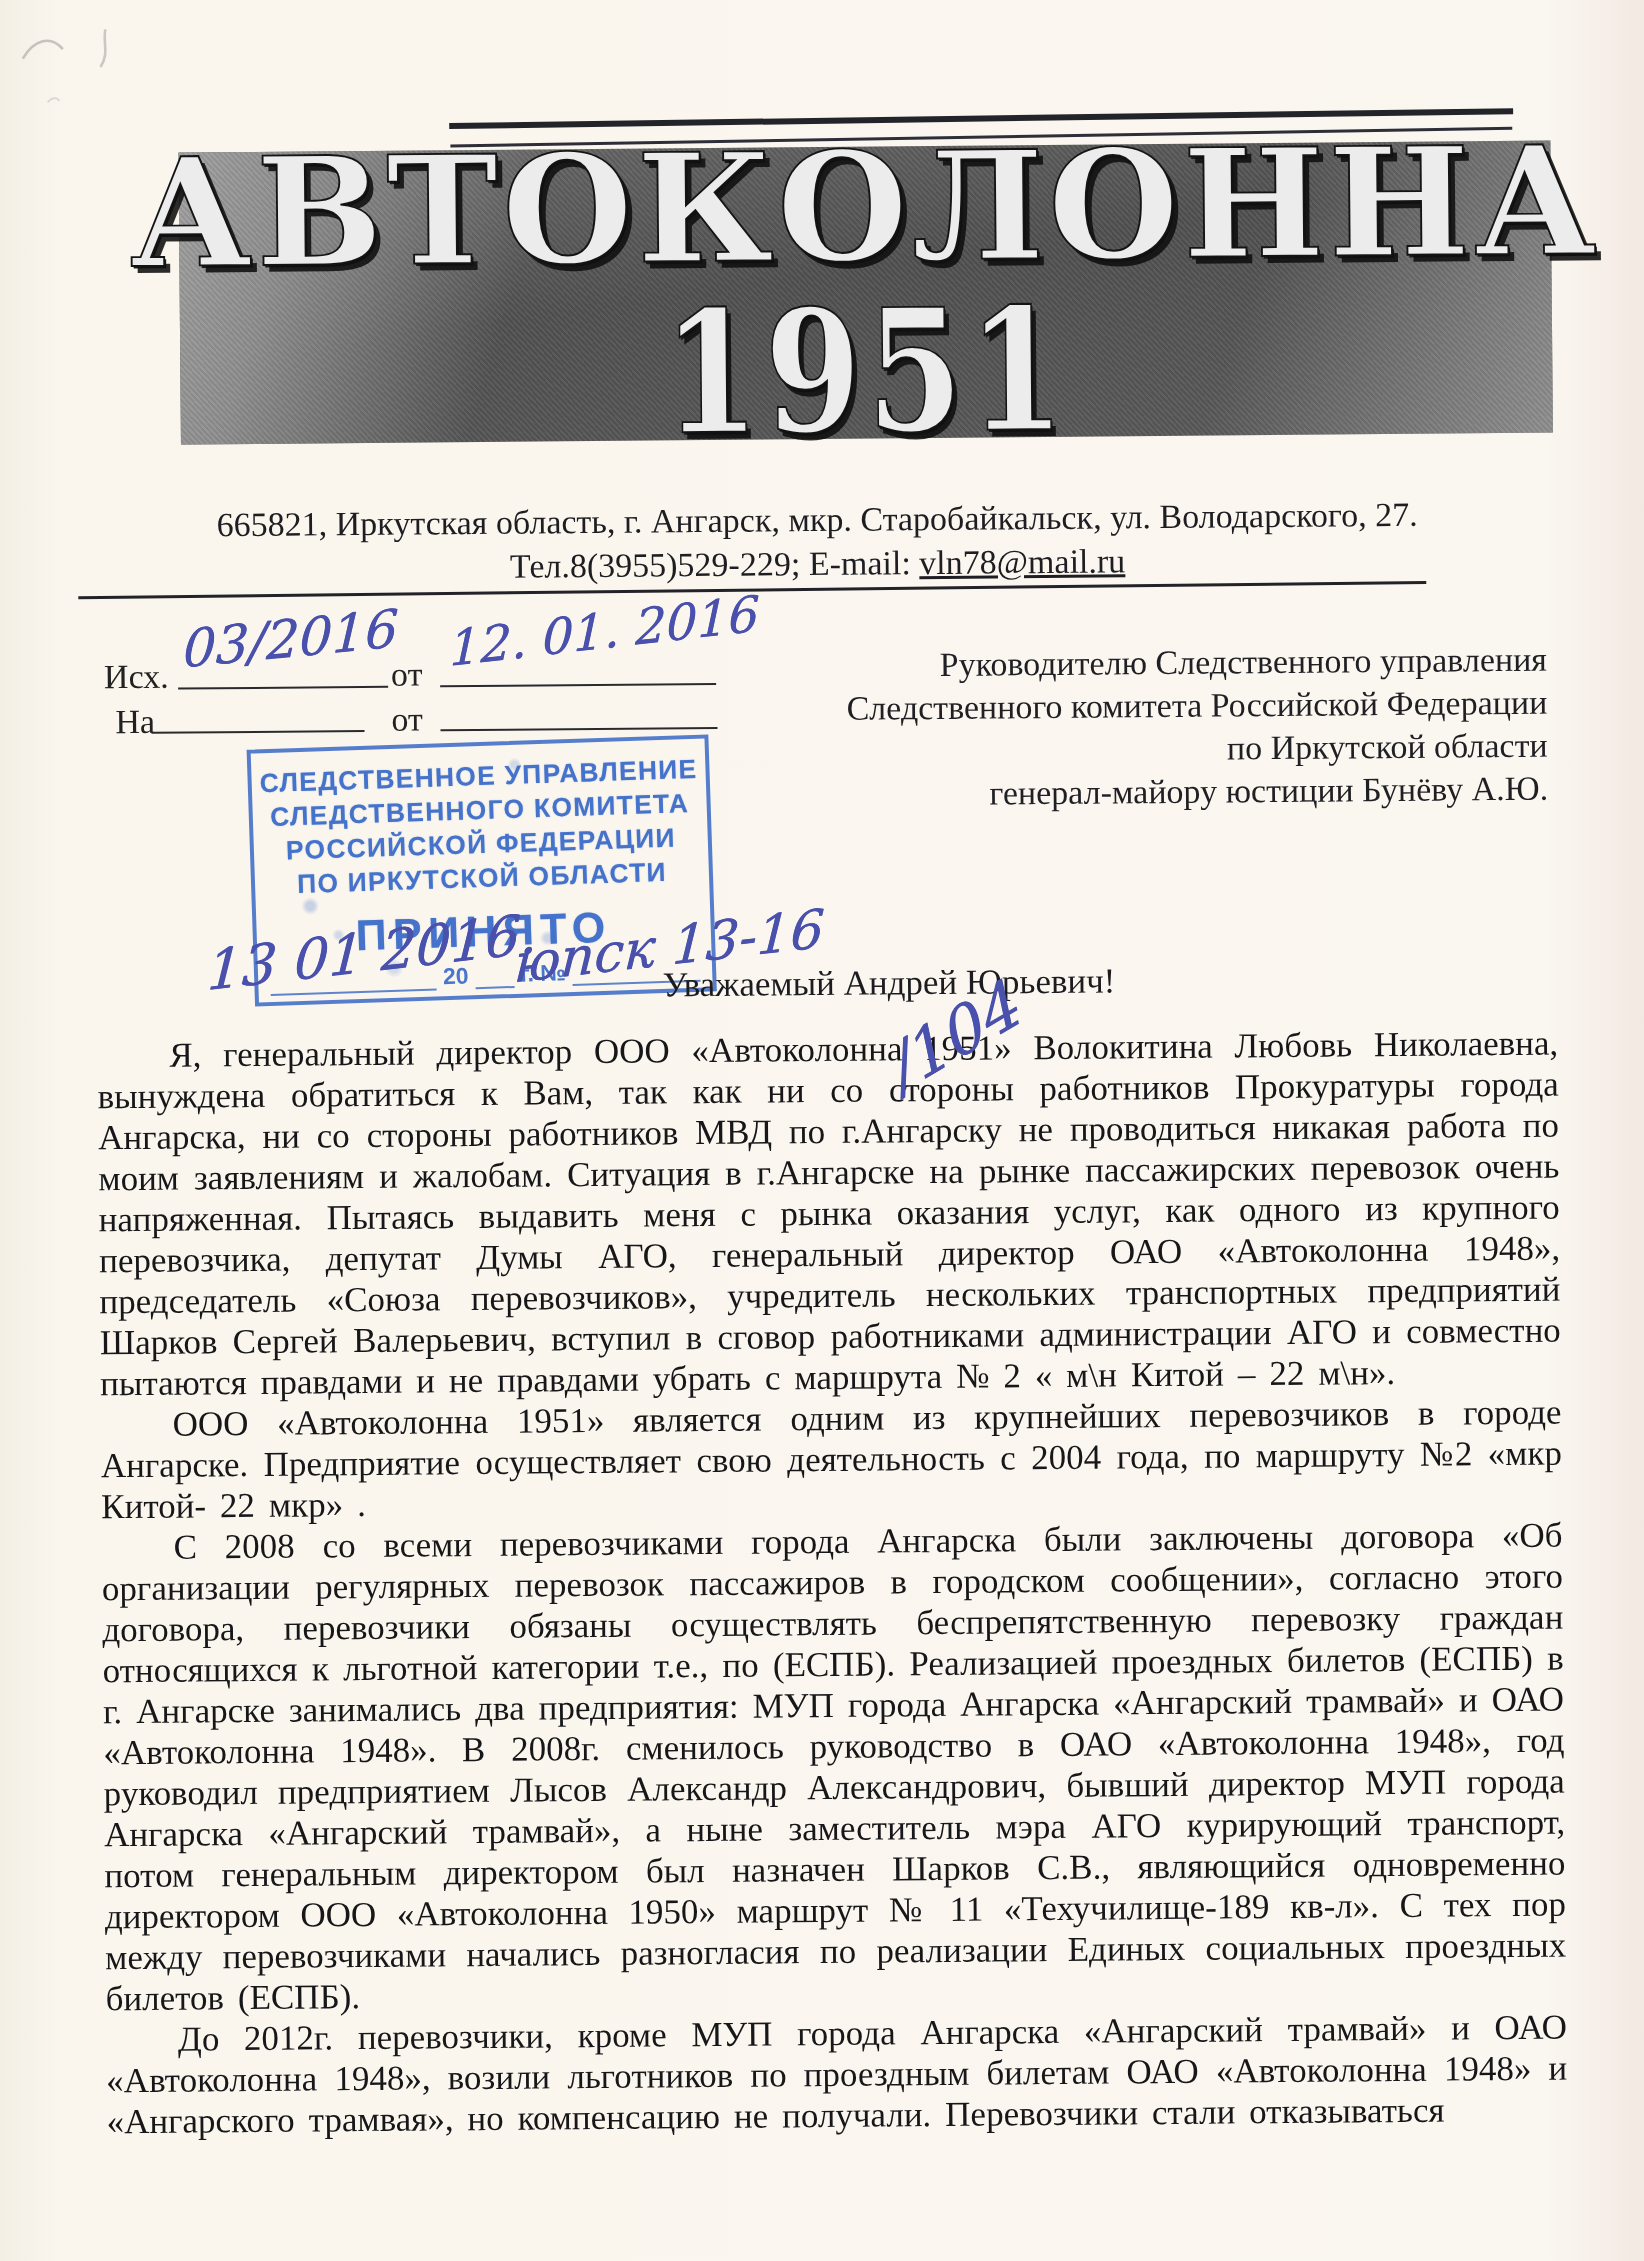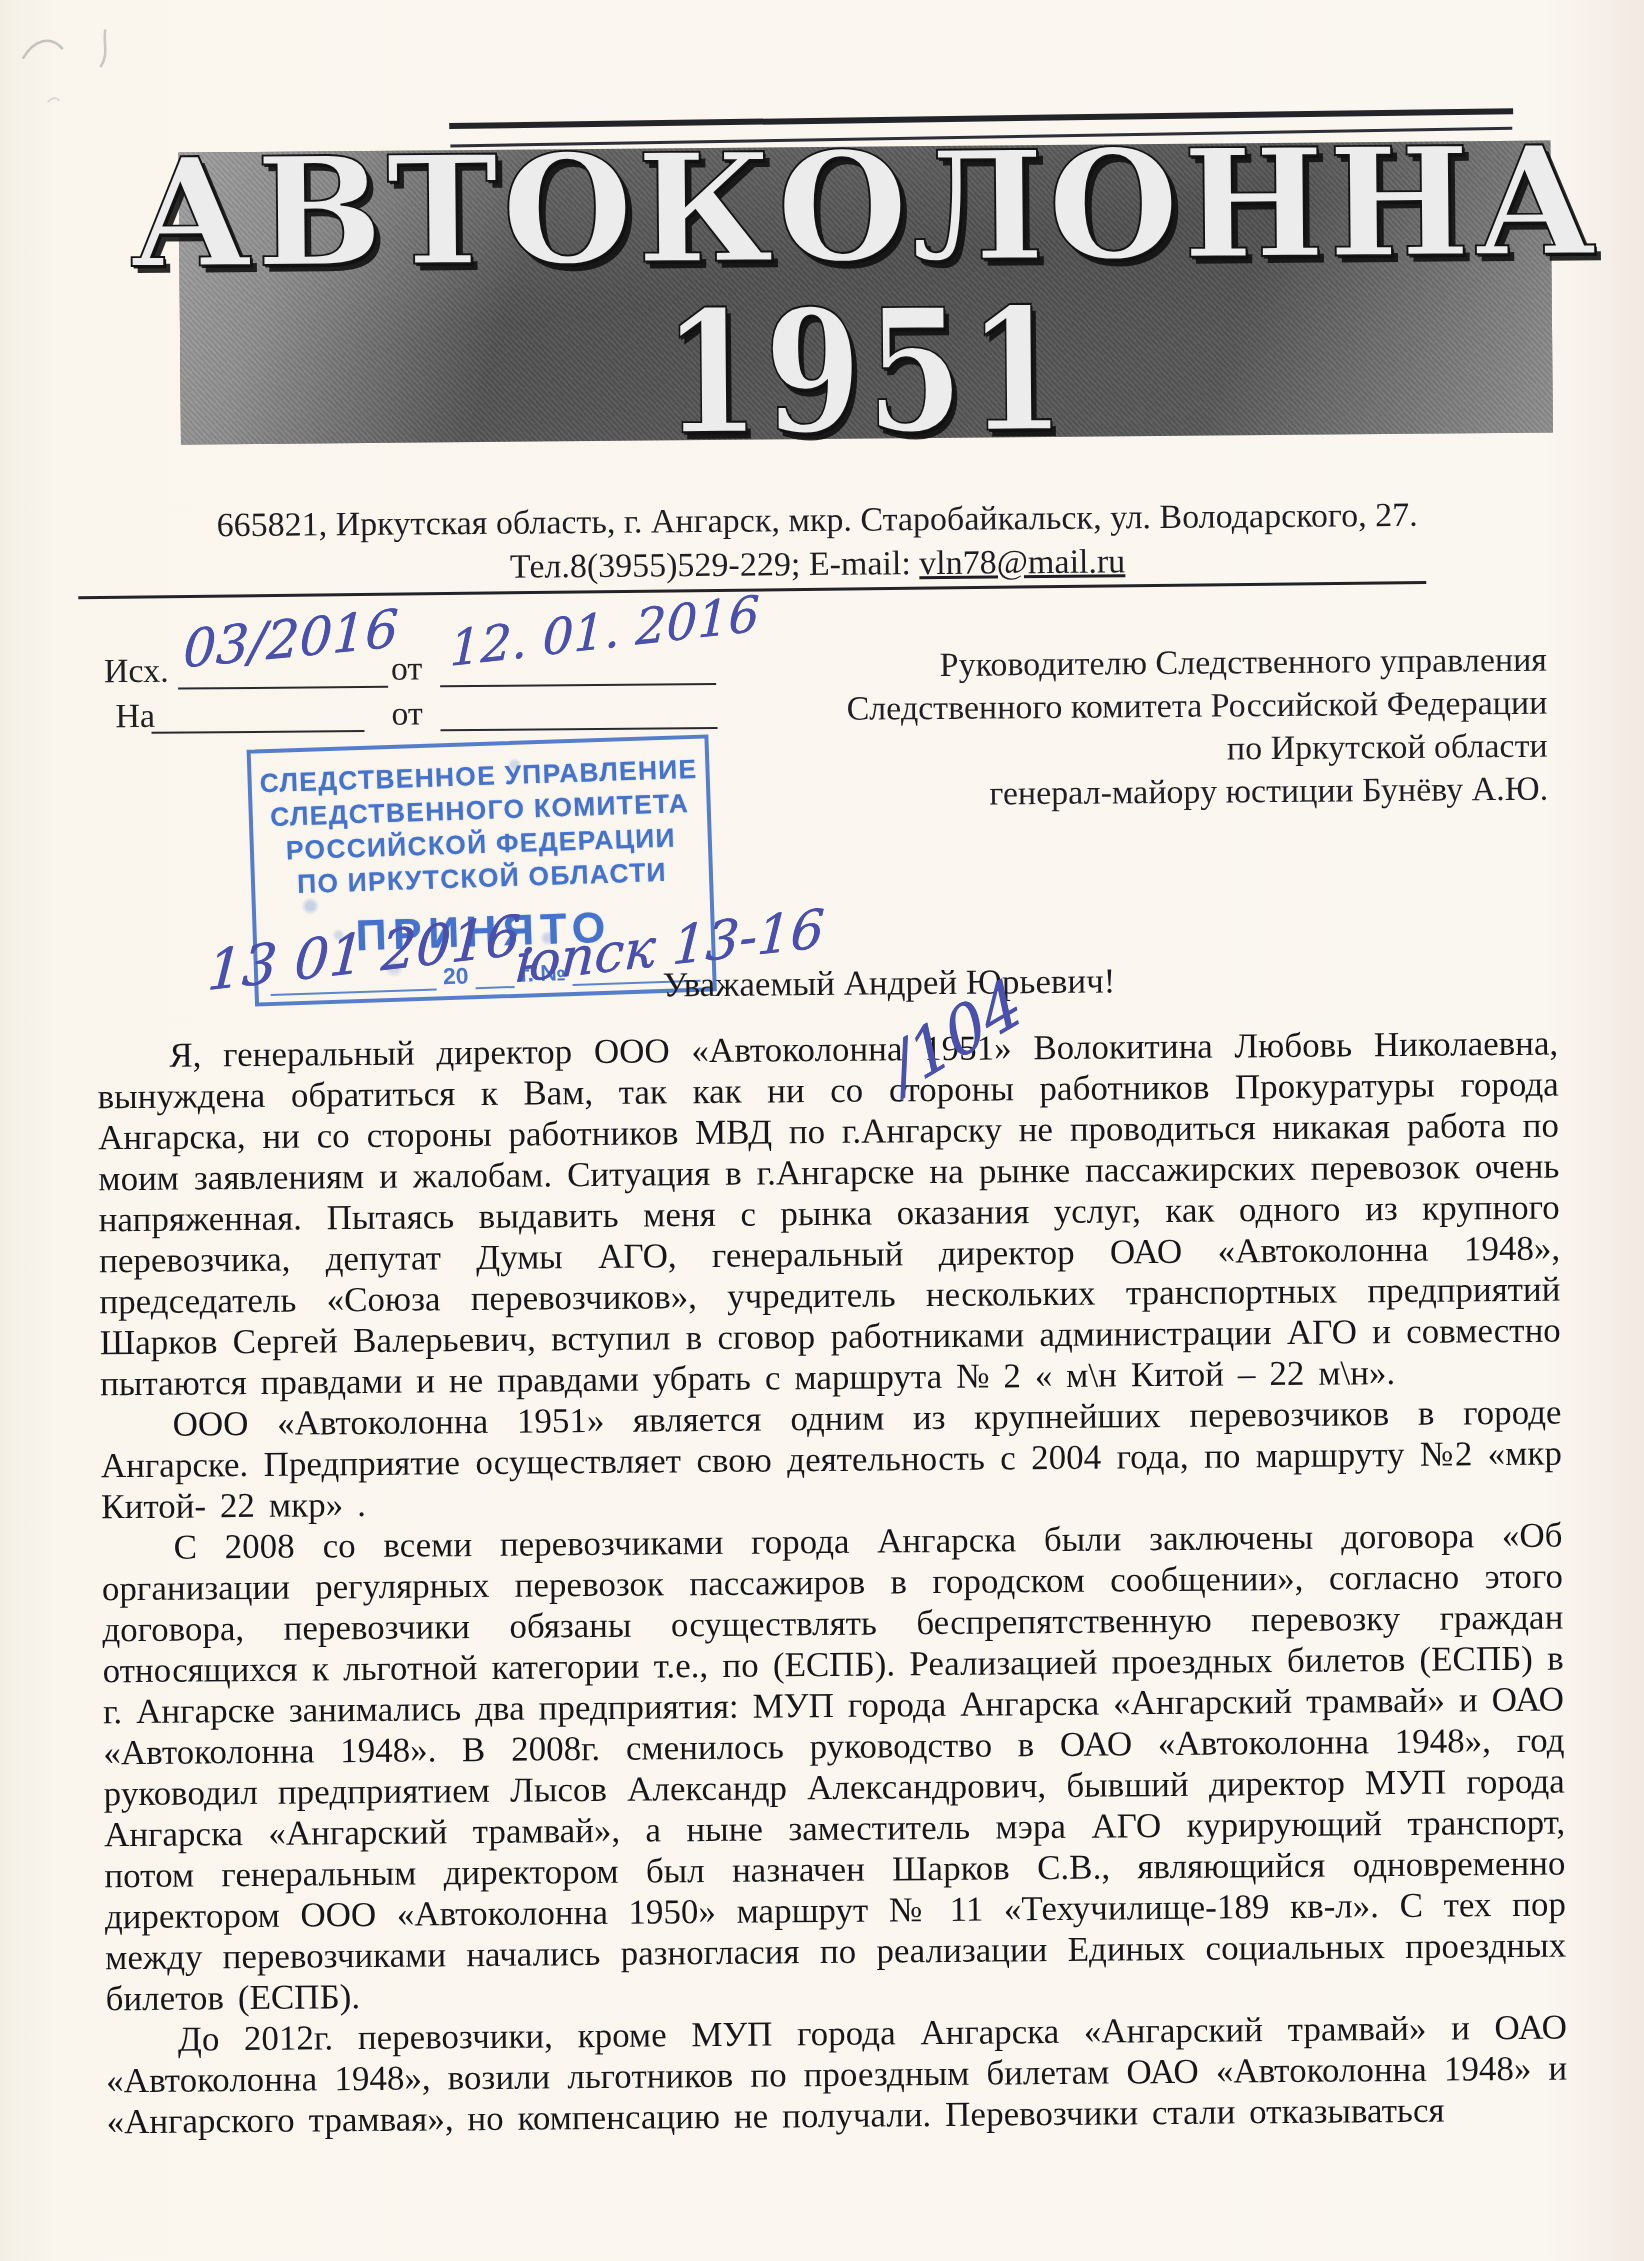--- a/index.html
+++ b/index.html
@@ -30,21 +30,21 @@
     white-space:nowrap;
   }
   .banner-title{font-size:150px;letter-spacing:3.9px;margin-top:2.6px;}
   .banner-year{font-size:169px;letter-spacing:6.4px;margin-top:5.2px;transform:scaleX(.82);}
   
   .contact{position:absolute;left:97px;top:498px;width:1451px;text-align:center;
     font-size:34px;line-height:44px;color:#1d1d22;}
   .email{color:inherit;text-decoration:underline;}
   .contact-rule{position:absolute;left:83px;top:588px;width:1348px;height:3.2px;background:#222228;transform:rotate(-0.15deg);}
   
-  .ref-label{position:absolute;font-size:34px;color:#222;}
+  .ref-label{position:absolute;font-size:34px;color:#222;margin-top:6px;}
   .ruled{position:absolute;height:1.9px;background:#2a2a2e;}
   
   .addressee{position:absolute;left:735px;top:644px;width:816px;text-align:right;
     font-size:34px;line-height:43px;color:#1f1f24;}
   
   .stamp{position:absolute;left:253px;top:739px;width:454px;height:249px;
     border:4.5px solid rgba(66,112,200,.9);transform:rotate(-1.4deg);
     font-family:"Liberation Sans",sans-serif;color:rgba(63,111,201,.95);}
   .stamp-noise{position:absolute;inset:0;opacity:.55;pointer-events:none;background:
     radial-gradient(circle at 12% 62%,rgba(66,112,200,.5) 0 3.9px,rgba(66,112,200,0) 9px),

